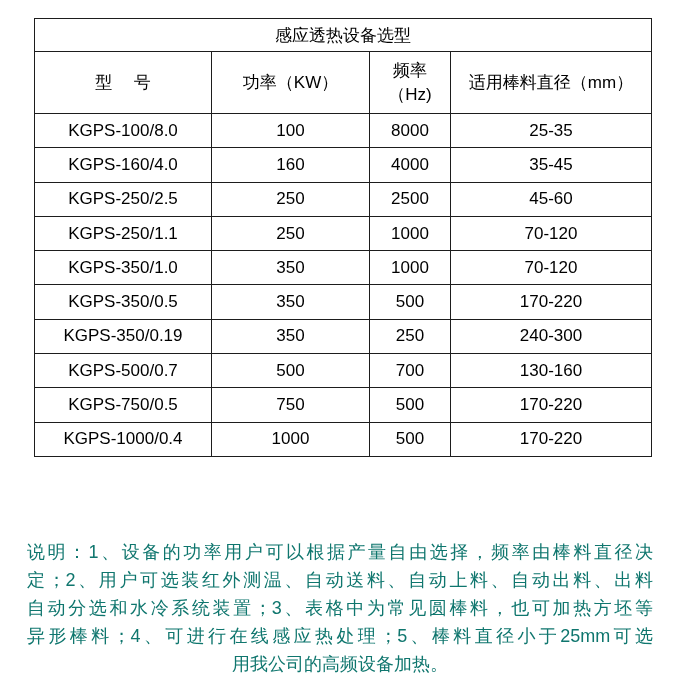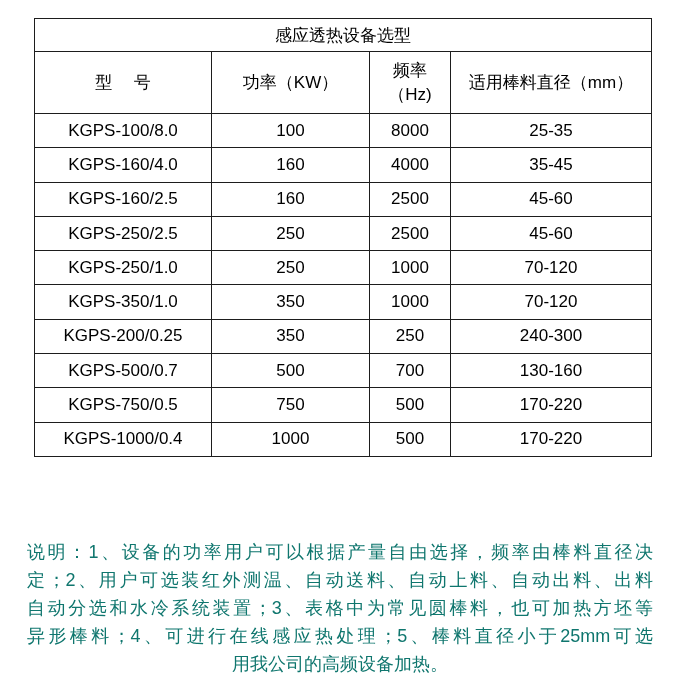--- a/index.html
+++ b/index.html
@@ -96,45 +96,45 @@
       <td>8000</td>
       <td>25-35</td>
     </tr>
     <tr class="data-row">
       <td>KGPS-160/4.0</td>
       <td>160</td>
       <td>4000</td>
       <td>35-45</td>
     </tr>
     <tr class="data-row">
-      <td>KGPS-160/2.5</td>
-      <td>160</td>
-      <td>2500</td>
-      <td>45-60</td>
-    </tr>
-    <tr class="data-row">
       <td>KGPS-250/2.5</td>
       <td>250</td>
       <td>2500</td>
       <td>45-60</td>
     </tr>
     <tr class="data-row">
-      <td>KGPS-250/1.0</td>
+      <td>KGPS-250/1.1</td>
       <td>250</td>
       <td>1000</td>
       <td>70-120</td>
     </tr>
     <tr class="data-row">
       <td>KGPS-350/1.0</td>
       <td>350</td>
       <td>1000</td>
       <td>70-120</td>
     </tr>
     <tr class="data-row">
-      <td>KGPS-200/0.25</td>
+      <td>KGPS-350/0.5</td>
+      <td>350</td>
+      <td>500</td>
+      <td>170-220</td>
+    </tr>
+    <tr class="data-row">
+      <td>KGPS-350/0.19</td>
       <td>350</td>
       <td>250</td>
       <td>240-300</td>
     </tr>
     <tr class="data-row">
       <td>KGPS-500/0.7</td>
       <td>500</td>
       <td>700</td>
       <td>130-160</td>
     </tr>

